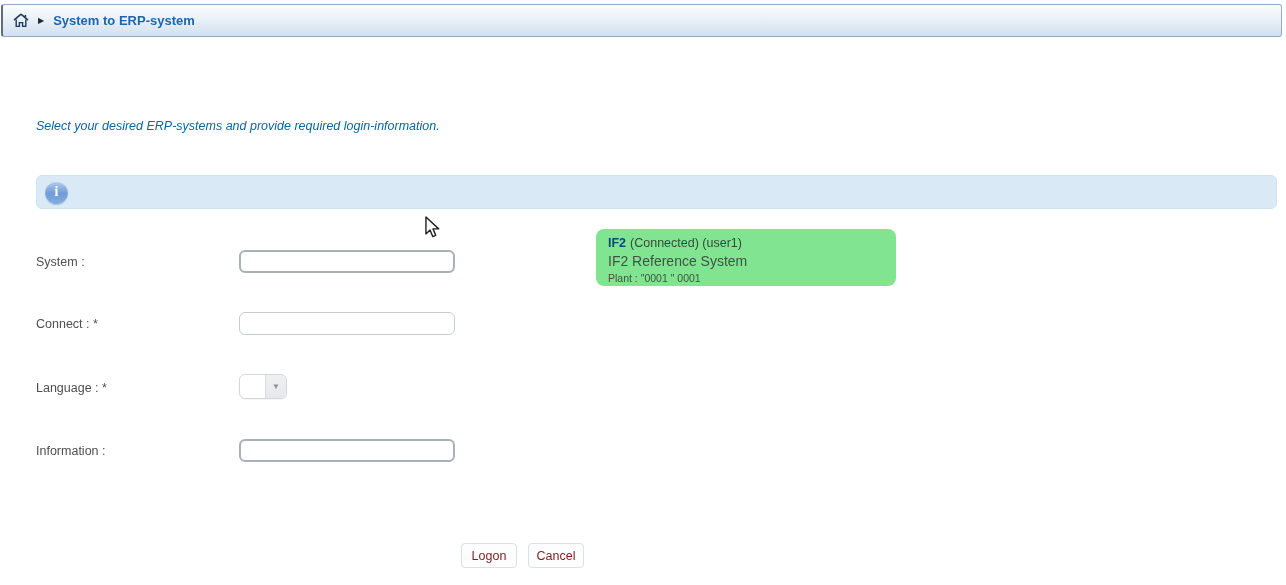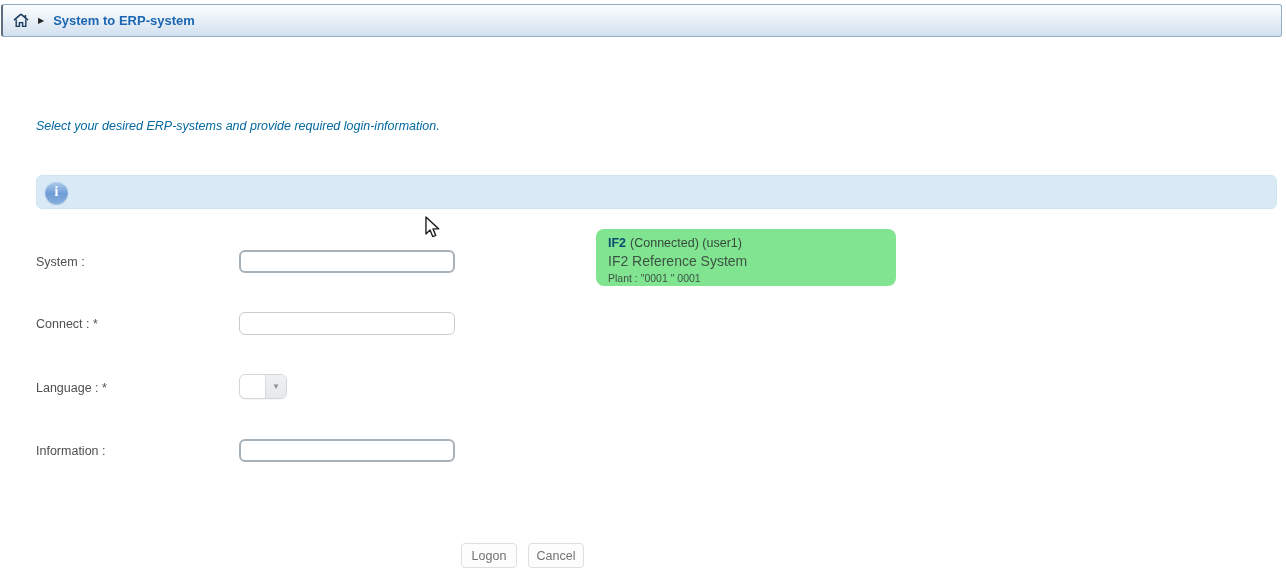--- a/index.html
+++ b/index.html
@@ -105,21 +105,21 @@
   .card-status { margin-left: 4px; }
   .card-line2 { font-size: 14px; margin-top: 3px; color: #3e5444; }
   .card-line3 { font-size: 10.5px; margin-top: 3px; color: #3e5444; }
 
   
   .btn {
     position: absolute; top: 543px; width: 56px; height: 25px;
     box-sizing: border-box;
     background: #fdfdfd;
     border: 1px solid #dbe0e4; border-radius: 4px;
-    color: #737373; font-size: 12.5px;
+    color: #7f1d1d; font-size: 12.5px;
     font-family: "Liberation Sans", sans-serif;
     display: flex; align-items: center; justify-content: center;
     padding: 8px;
   }
   .btn-logon  { left: 461px; }
   .btn-cancel { left: 528px; }
 
   
   .cursor { position: absolute; left: 424px; top: 216px; }
 </style>

